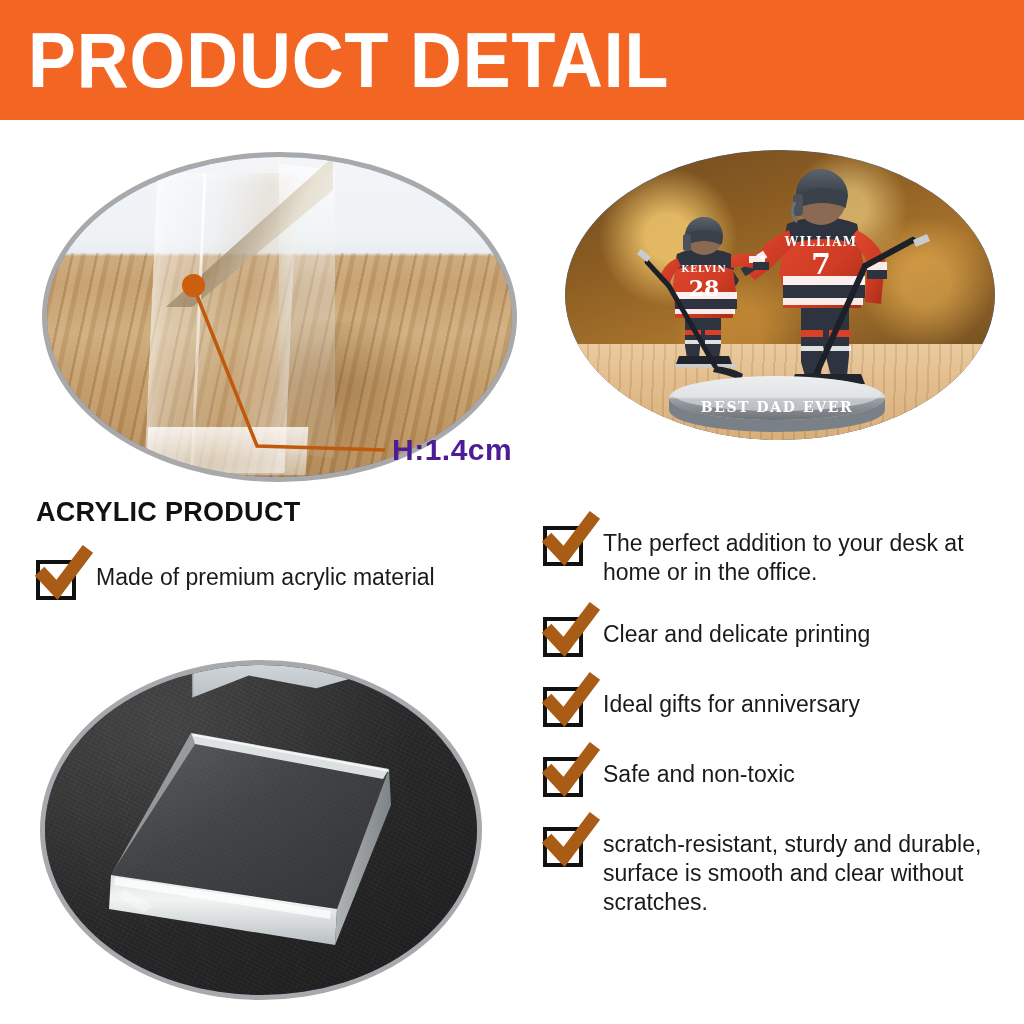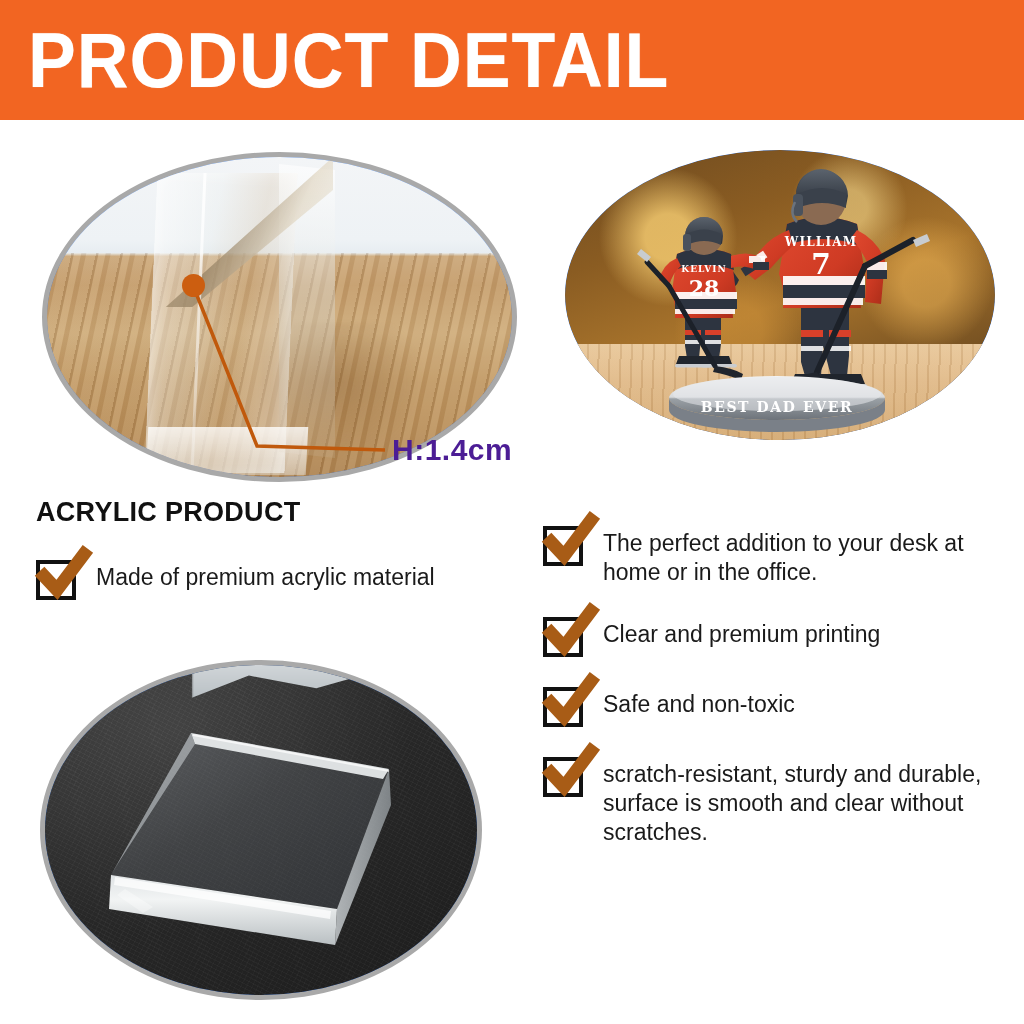--- a/index.html
+++ b/index.html
@@ -392,23 +392,32 @@
       <span class="feat-text">The perfect addition to your desk at home or in the office.</span>
     </div>
 
     <div class="feat-item">
       <span class="chk">
         <span class="box"></span>
         <svg viewBox="0 0 60 60">
             <path d="M10 30 L23 44 L50 8" stroke="#A85C16" stroke-width="13" fill="none" stroke-linecap="square" stroke-linejoin="miter"></path>
           </svg>
       </span>
-      <span class="feat-text">Clear and premium printing</span>
-    </div>
-
+      <span class="feat-text">Clear and delicate printing</span>
+    </div>
+
+    <div class="feat-item">
+      <span class="chk">
+        <span class="box"></span>
+        <svg viewBox="0 0 60 60">
+            <path d="M10 30 L23 44 L50 8" stroke="#A85C16" stroke-width="13" fill="none" stroke-linecap="square" stroke-linejoin="miter"></path>
+          </svg>
+      </span>
+      <span class="feat-text">Ideal gifts for anniversary</span>
+    </div>
 
     <div class="feat-item">
       <span class="chk">
         <span class="box"></span>
         <svg viewBox="0 0 60 60">
             <path d="M10 30 L23 44 L50 8" stroke="#A85C16" stroke-width="13" fill="none" stroke-linecap="square" stroke-linejoin="miter"></path>
           </svg>
       </span>
       <span class="feat-text">Safe and non-toxic</span>
     </div>

